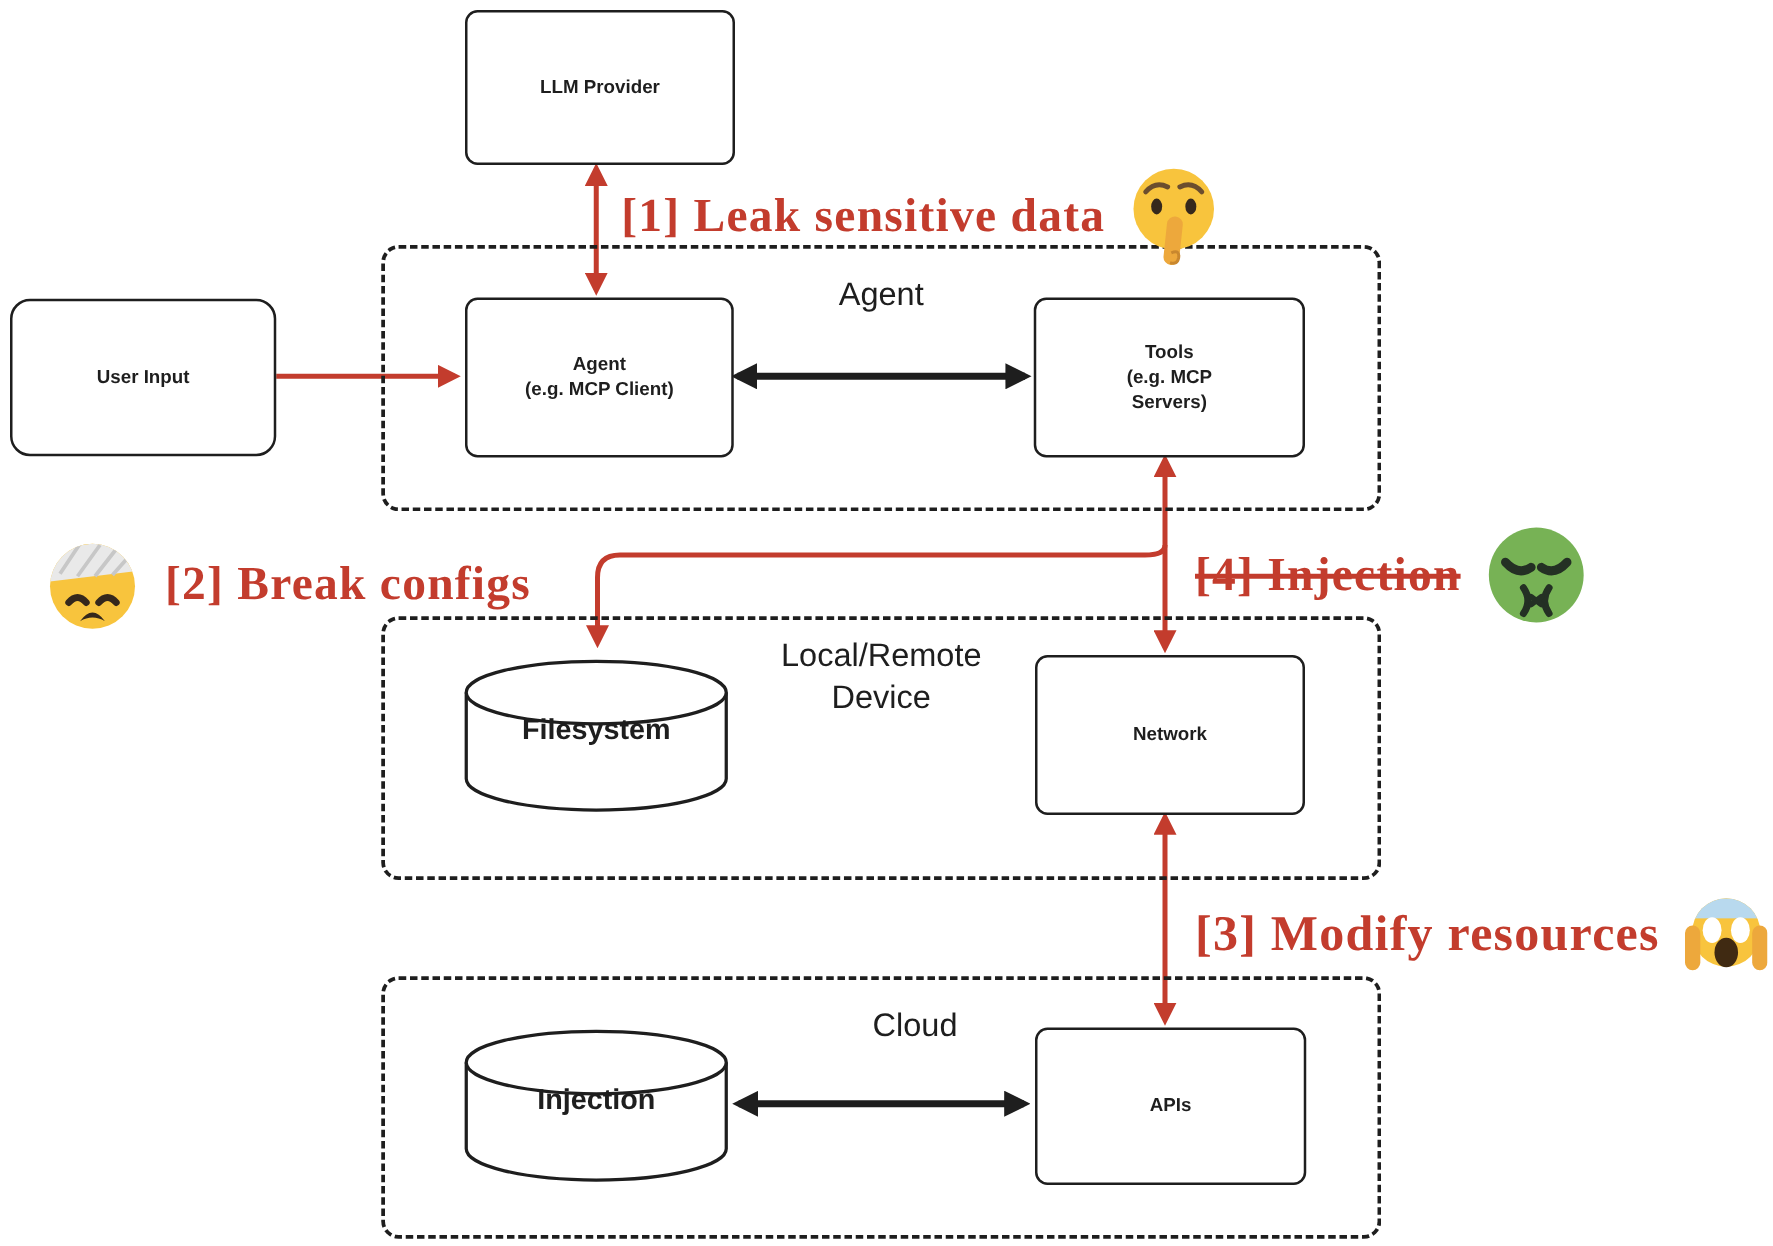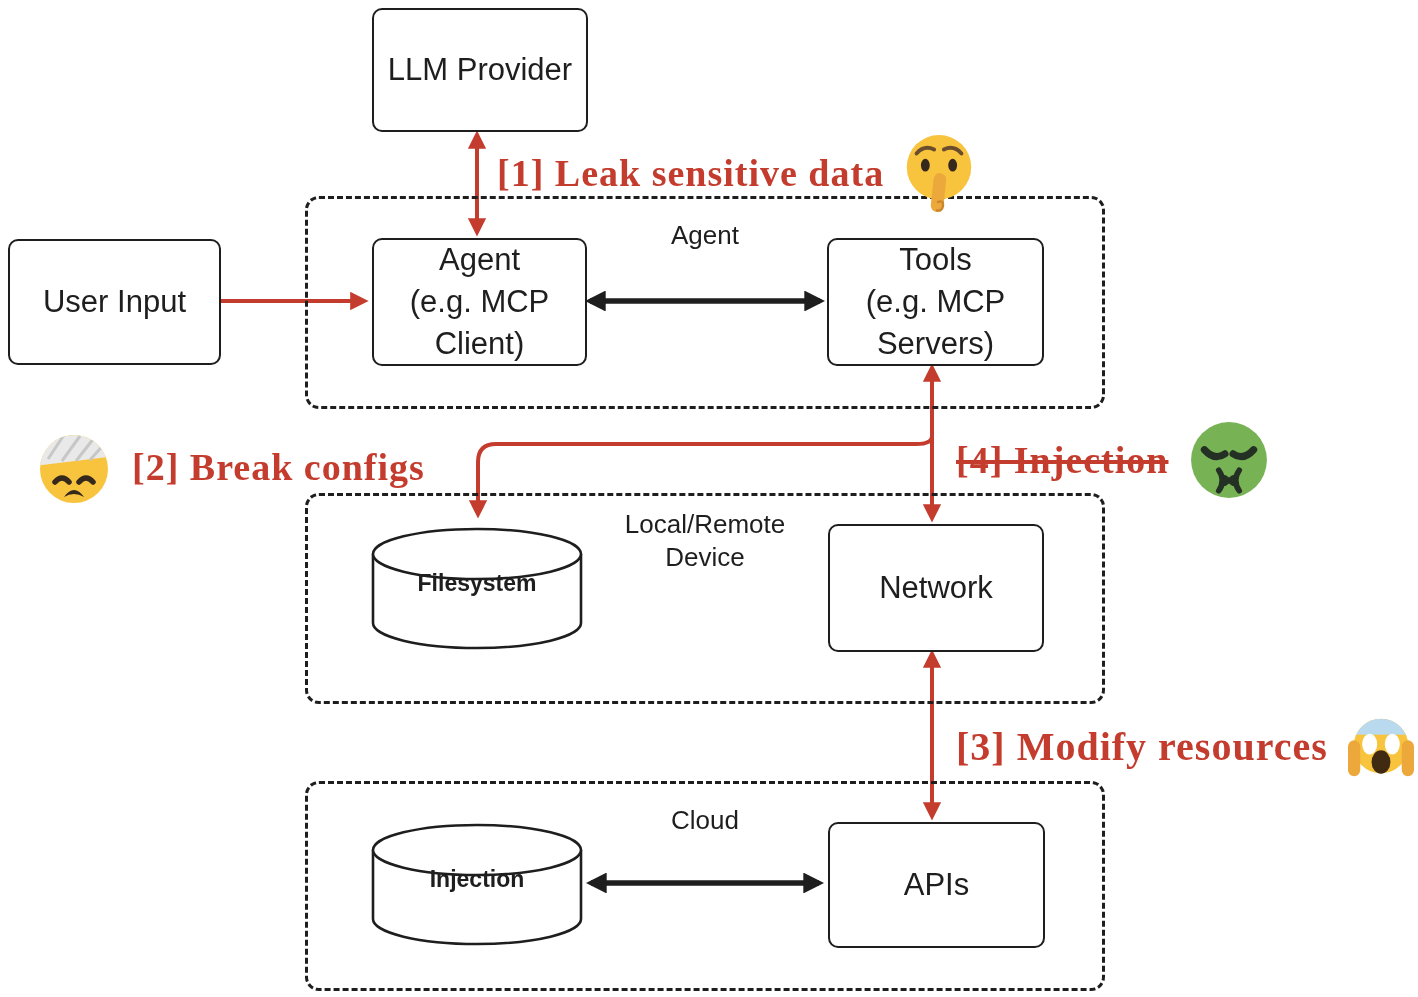--- a/index.html
+++ b/index.html
@@ -21,21 +21,21 @@
   }
   .group-label{
     position:absolute;left:0;width:100%;text-align:center;
     font-size:26px;line-height:1.25;white-space:pre-line;color:var(--ink,#1e1e1e);
   }
   
   .node{
     position:absolute;background:var(--boxfill,#ffffff);
     border:2.5px solid var(--ink,#1e1e1e);border-radius:10px;
     display:flex;align-items:center;justify-content:center;text-align:center;
-    font-size:31px;line-height:1.35;white-space:pre-line;
+    font-size:15px;line-height:1.35;white-space:pre-line;font-weight:bold;
   }
   
   .cyl{position:absolute;}
   .cyl svg{display:block;}
   .cyl-label{
     position:absolute;left:0;width:100%;top:44px;text-align:center;
     font-size:23px;color:var(--ink,#1e1e1e);font-weight:bold;
   }
   
   .annot{
@@ -73,26 +73,26 @@
   <div class="group" style="left:305px;top:196px;width:794px;height:207px;">
     <div class="group-label" style="top:20px;">Agent</div>
   </div>
 
   <div class="group" style="left:305px;top:493px;width:794px;height:205px;">
     <div class="group-label" style="top:12px;">Local/Remote
 Device</div>
   </div>
 
   <div class="group" style="left:305px;top:781px;width:794px;height:204px;">
-    <div class="group-label" style="top:20px;">Cloud</div>
+    <div class="group-label" style="top:20px;margin-left:27px;">Cloud</div>
   </div>
 
   <div class="node" style="left:372px;top:8px;width:212px;height:120px;">LLM Provider</div>
 
-  <div class="node" style="left:8px;top:239px;width:209px;height:122px;">User Input</div>
+  <div class="node" style="left:8px;top:239px;width:209px;height:122px;border-radius:16px;">User Input</div>
 
   <div class="node" style="left:372px;top:238px;width:211px;height:124px;">Agent
 (e.g. MCP Client)</div>
 
   <div class="node" style="left:827px;top:238px;width:213px;height:124px;">Tools
 (e.g. MCP
 Servers)</div>
 
   <div class="node" style="left:828px;top:524px;width:212px;height:124px;text-align:center;">Network</div>
 

